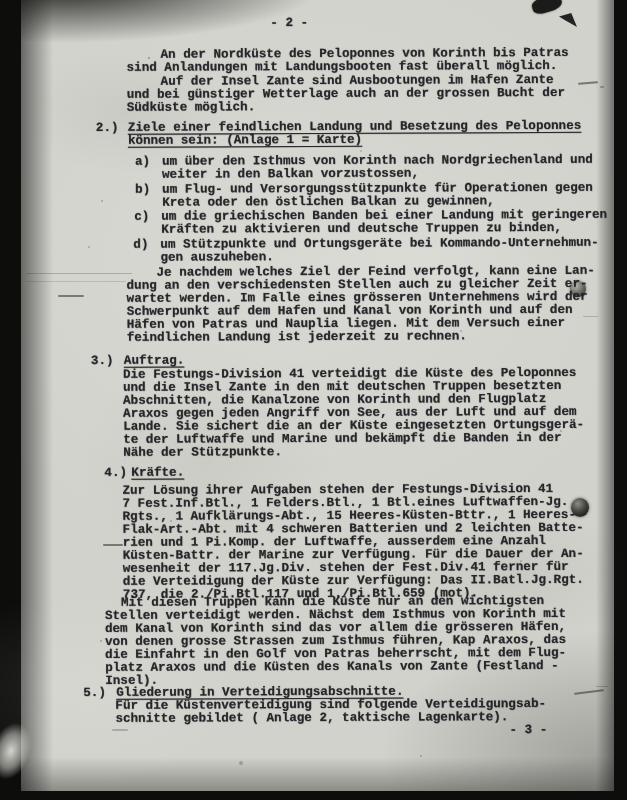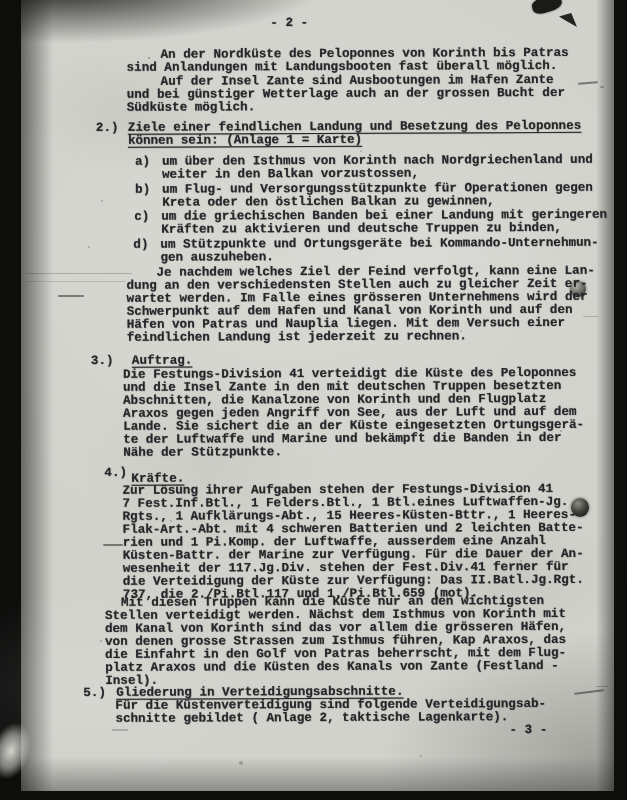--- a/index.html
+++ b/index.html
@@ -112,31 +112,31 @@
 gen auszuheben.</div>
 
     <div class="tw ind30" style="left:127px;top:266px;width:500px;">Je nachdem welches Ziel der Feind verfolgt, kann eine Lan-
 dung an den verschiedensten Stellen auch zu gleicher Zeit er-
 wartet werden. Im Falle eines grösseren Unternehmens wird der
 Schwerpunkt auf dem Hafen und Kanal von Korinth und auf den
 Häfen von Patras und Nauplia liegen. Mit dem Versuch einer
 feindlichen Landung ist jederzeit zu rechnen.</div>
 
     <div class="tw" style="left:91px;top:354px;">3.)</div>
-    <div class="tw u" style="left:132px;top:354px;">Auftrag.</div>
+    <div class="tw u" style="left:124px;top:354px;">Auftrag.</div>
     <div class="tw" style="left:123px;top:368px;width:490px;">Die Festungs-Division 41 verteidigt die Küste des Peloponnes
 und die Insel Zante in den mit deutschen Truppen besetzten
 Abschnitten, die Kanalzone von Korinth und den Flugplatz
 Araxos gegen jeden Angriff von See, aus der Luft und auf dem
 Lande. Sie sichert die an der Küste eingesetzten Ortungsgerä-
 te der Luftwaffe und Marine und bekämpft die Banden in der
 Nähe der Stützpunkte.</div>
 
     <div class="tw" style="left:104px;top:466px;">4.)</div>
-    <div class="tw u" style="left:131px;top:466px;margin-top:6px;">Kräfte.</div>
+    <div class="tw u" style="left:131px;top:466px;">Kräfte.</div>
     <div class="tw" style="left:122px;top:484px;width:490px;">Zur Lösung ihrer Aufgaben stehen der Festungs-Division 41
 7 Fest.Inf.Btl., 1 Felders.Btl., 1 Btl.eines Luftwaffen-Jg.
 Rgts., 1 Aufklärungs-Abt., 15 Heeres-Küsten-Bttr., 1 Heeres-
 Flak-Art.-Abt. mit 4 schweren Batterien und 2 leichten Batte-
 rien und 1 Pi.Komp. der Luftwaffe, ausserdem eine Anzahl
 Küsten-Battr. der Marine zur Verfügung. Für die Dauer der An-
 wesenheit der 117.Jg.Div. stehen der Fest.Div.41 ferner für
 die Verteidigung der Küste zur Verfügung: Das II.Batl.Jg.Rgt.
 737, die 2./Pi.Btl.117 und 1./Pi.Btl.659 (mot).</div>
     <div class="tw ind16" style="left:104px;top:596px;width:500px;">Mit diesen Truppen kann die Küste nur an den wichtigsten

